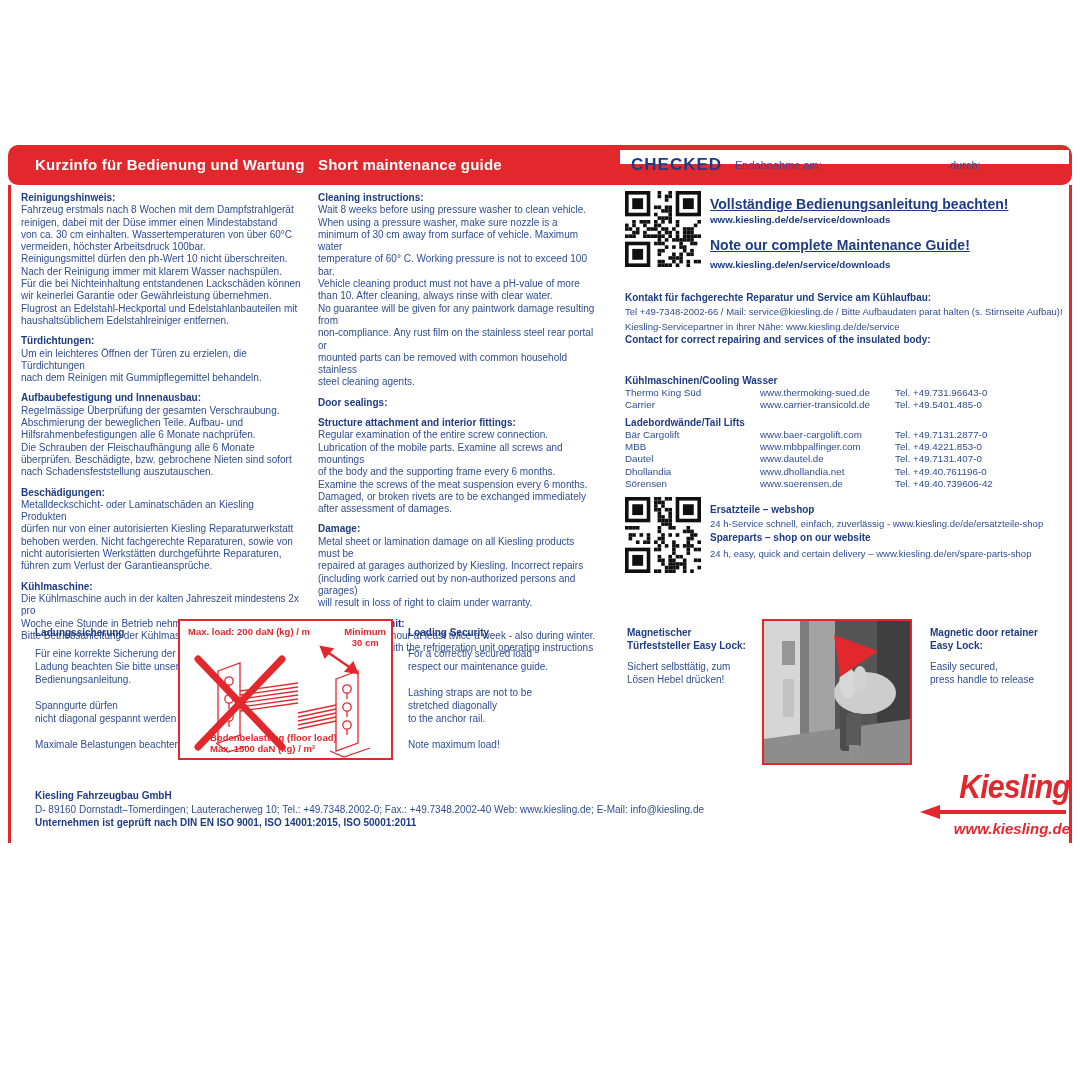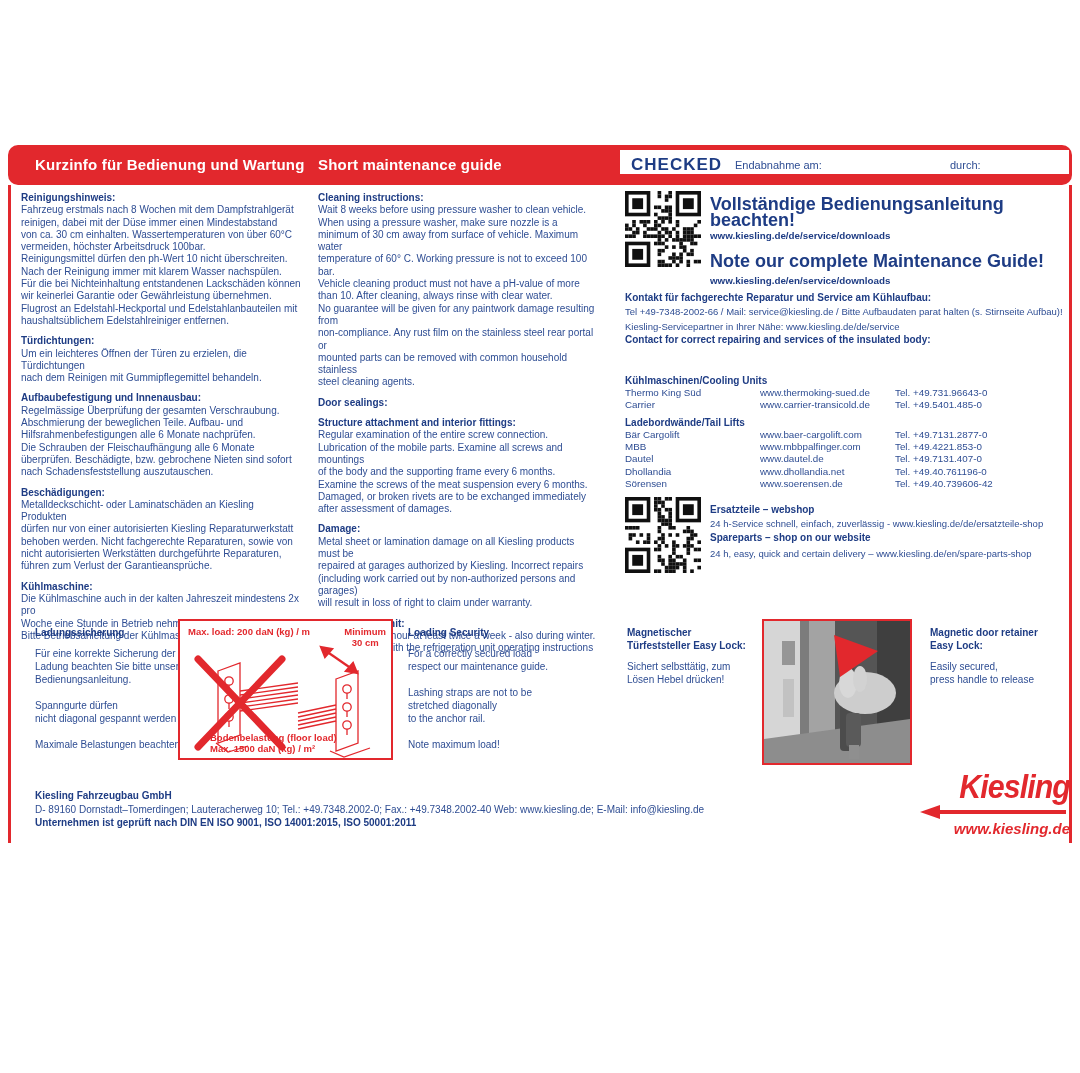--- a/index.html
+++ b/index.html
@@ -9,21 +9,21 @@
   }
   html,body{margin:0;padding:0;background:#fff;}
   .page{position:relative;width:1080px;height:1073px;background:#fff;overflow:hidden;
         font-family:"Liberation Sans", sans-serif;color:var(--navy);}
 
   
   .red-bar{position:absolute;left:8px;top:145px;width:1064px;height:40px;background:var(--red);border-radius:10px;}
   .bar-title{position:absolute;top:11px;color:#fff;font-weight:bold;font-size:15px;letter-spacing:.2px;white-space:nowrap;}
   .t-de{left:27px;}
   .t-en{left:310px;}
-  .checked-box{position:absolute;left:612px;top:5px;width:449px;height:24px;background:#fff;}
+  .checked-box{position:absolute;left:612px;top:5px;width:449px;height:14px;background:#fff;}
   .checked-label{position:absolute;left:11px;top:5px;font-size:17px;font-weight:bold;letter-spacing:1px;color:var(--navy-bold);}
   .chk-field{position:absolute;top:9px;font-size:11px;color:var(--navy);}
   .f-end{left:115px;}
   .f-durch{left:330px;}
 
   
   .border-left{position:absolute;left:8px;top:185px;width:3px;height:658px;background:var(--red);}
   .border-right{position:absolute;left:1069px;top:185px;width:3px;height:658px;background:var(--red);}
 
   
@@ -31,21 +31,21 @@
   .col-de{left:21px;width:280px;}
   .col-en{left:318px;width:280px;}
   .sec{margin-bottom:8px;}
   .sec-h{font-weight:bold;color:var(--navy-bold);}
   .sec-b{white-space:pre-line;}
 
   
   .rblock{position:absolute;left:625px;width:445px;}
   .qr{position:absolute;width:76px;height:76px;}
   .qr-text{position:absolute;left:710px;width:370px;}
-  .big-note{font-size:18px;font-weight:bold;color:var(--navy-bold);line-height:16px;}
+  .big-note{font-size:14px;font-weight:bold;color:var(--navy-bold);line-height:16px;text-decoration:underline;}
   .small-bold{font-size:9.8px;font-weight:bold;color:var(--navy-bold);line-height:12px;}
   .rb-h{font-size:10px;font-weight:bold;color:var(--navy-bold);line-height:13px;}
   .rb-b{font-size:9.5px;line-height:15px;white-space:pre-line;}
   .crow{display:flex;font-size:9.8px;line-height:12.2px;}
   .crow .c1{width:135px;}
   .crow .c2{width:135px;}
   .crow .c3{flex:1;}
 
   
   .ls-h{font-weight:bold;font-size:10px;line-height:13px;color:var(--navy-bold);white-space:pre-line;}
@@ -310,21 +310,21 @@
     <div class="rb-h">Kontakt für fachgerechte Reparatur und Service am Kühlaufbau:</div>
     <div class="rb-b">Tel +49-7348-2002-66 / Mail: service@kiesling.de / Bitte Aufbaudaten parat halten (s. Stirnseite Aufbau)!
 Kiesling-Servicepartner in Ihrer Nähe: www.kiesling.de/de/service</div>
   </div>
 
   <div class="rblock" style="top:333px;">
     <div class="rb-h">Contact for correct repairing and services of the insulated body:</div>
   </div>
 
   <div class="rblock" style="top:374px;">
-    <div class="rb-h">Kühlmaschinen/Cooling Units</div>
+    <div class="rb-h">Kühlmaschinen/Cooling Wasser</div>
     <div class="crow">
       <span class="c1">Thermo King Süd</span>
       <span class="c2">www.thermoking-sued.de</span>
       <span class="c3">Tel. +49.731.96643-0</span>
     </div>
     <div class="crow">
       <span class="c1">Carrier</span>
       <span class="c2">www.carrier-transicold.de</span>
       <span class="c3">Tel. +49.5401.485-0</span>
     </div>

